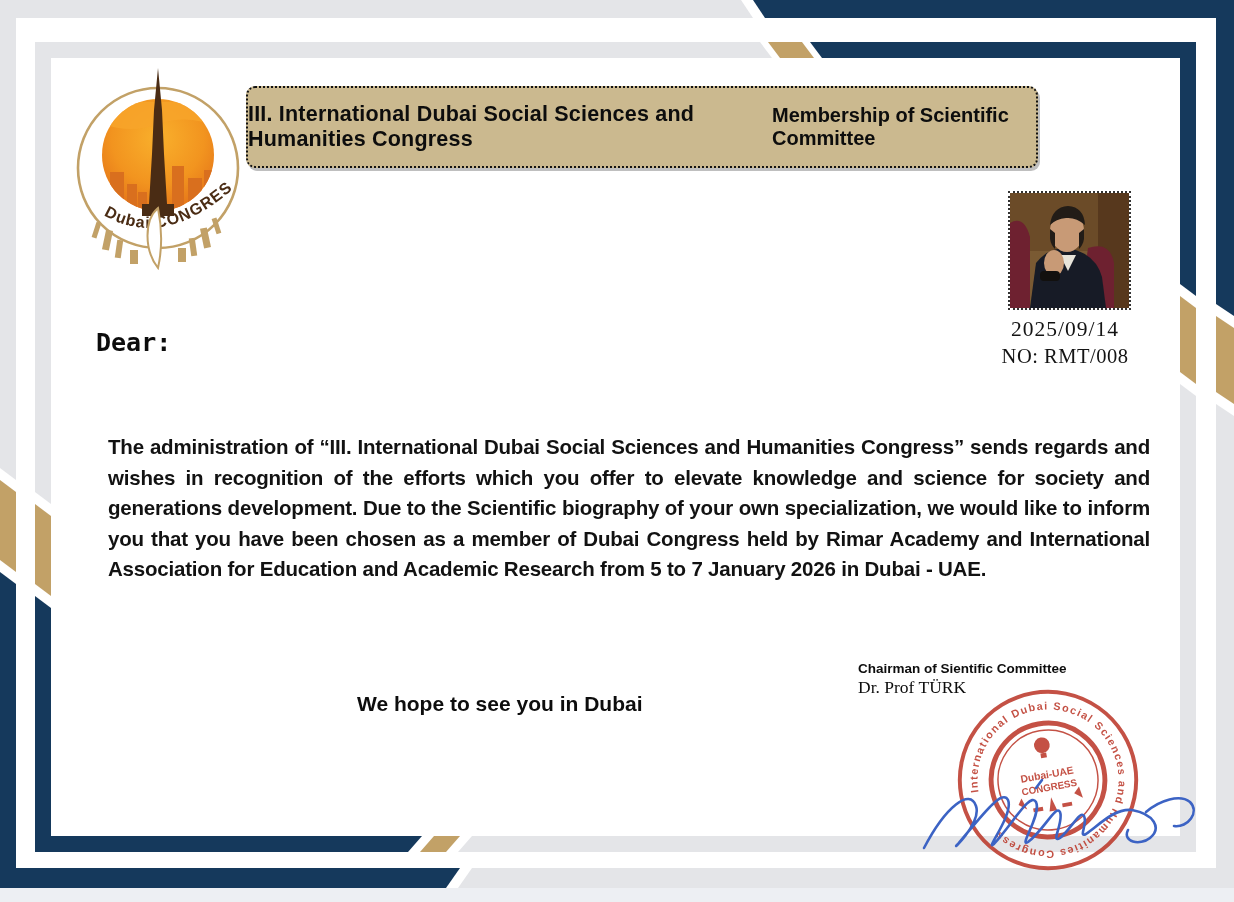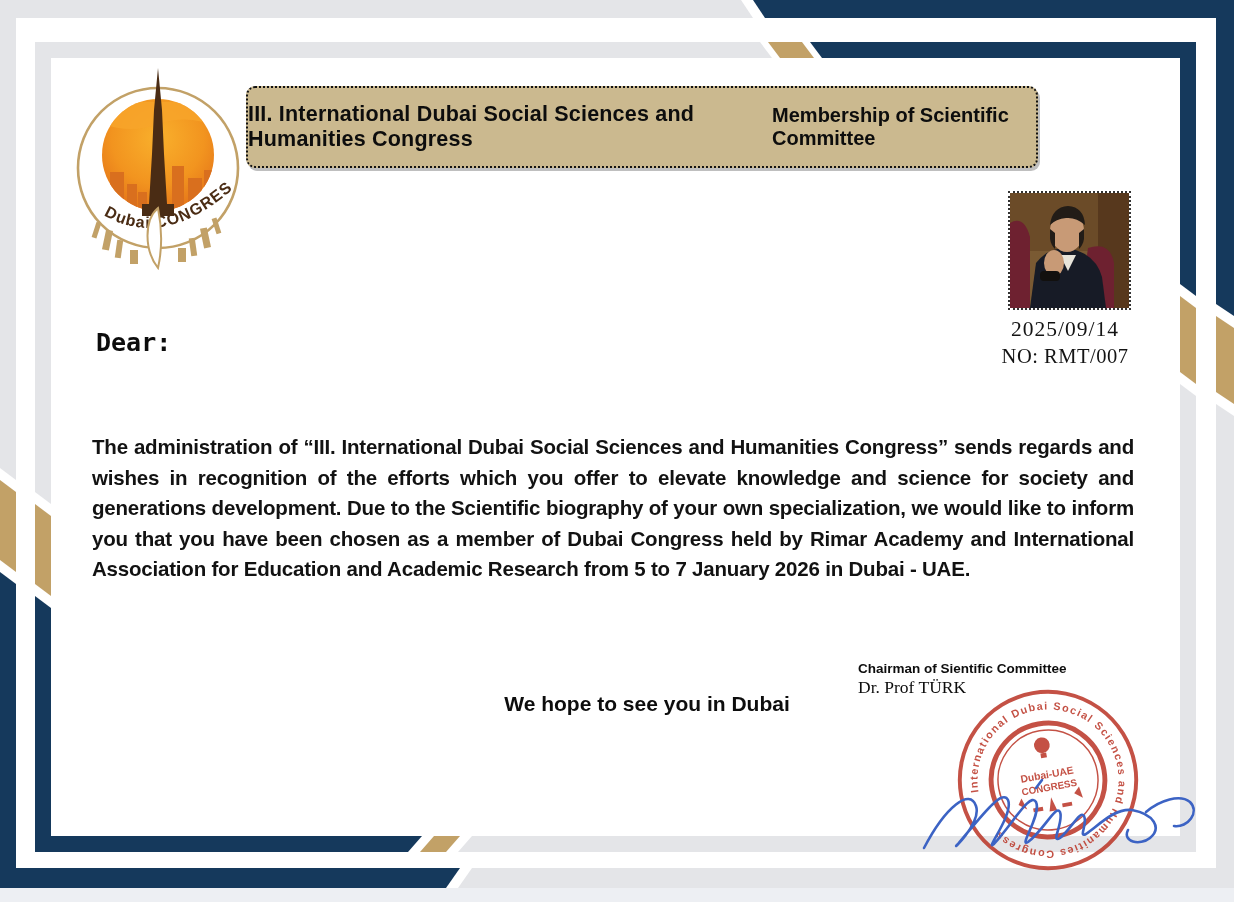--- a/index.html
+++ b/index.html
@@ -47,35 +47,35 @@
   
   .dear-row{
     position:absolute;left:96px;top:328px;display:flex;align-items:baseline;
     font-family:"DejaVu Sans Mono","Liberation Mono",monospace;font-weight:bold;color:#0c0c0c;
   }
   .dear-row .dear{font-size:25px;}
   .dear-row .name{font-size:26px;letter-spacing:-1px;}
 
   
   .para{
-    position:absolute;left:92px;width:1042px;
+    position:absolute;left:108px;width:1042px;
     font-size:20.5px;font-weight:bold;color:#121212;line-height:30.5px;
     text-align:justify;letter-spacing:-0.2px;margin-top:35px;
   }
   .para1{top:397px;}
   .para2{top:611px;}
 
   
   .chairman{position:absolute;left:858px;top:661px;width:255px;text-align:left;color:#0d0d0d;}
   .chairman .title{font-size:13.5px;font-weight:bold;}
   .chairman .cname{font-size:17.5px;font-family:"Liberation Serif",serif;margin-top:1px;}
 
   
   .hope{
-    position:absolute;left:347px;top:692px;width:600px;text-align:center;
+    position:absolute;left:357px;top:692px;width:600px;
     font-size:21px;font-weight:bold;color:#0d0d0d;
   }
 
   
   .stamp{position:absolute;left:950px;top:682px;width:196px;height:196px;opacity:0.88;}
   .signature{position:absolute;left:918px;top:748px;width:290px;height:110px;}
 </style>
 </head>
 <body>
 
@@ -179,21 +179,21 @@
         <path d="M40,32 Q42,14 58,13 Q74,14 75,32 Q66,24 56,25 Q46,26 40,32 Z" fill="#221c17"></path>
         <path d="M40,36 L40,46 Q41,52 45,56 L45,40 Z" fill="#221c17"></path>
         <path d="M74,36 L74,46 Q73,52 69,56 L69,40 Z" fill="#221c17"></path>
         <ellipse cx="44" cy="70" rx="10" ry="13" fill="#c89a76"></ellipse>
         <rect x="30" y="78" width="20" height="10" rx="4" fill="#12100e"></rect>
       </svg>
     </div>
 
     <div class="meta">
       <div class="date">2025/09/14</div>
-      <div class="no">NO: RMT/007</div>
+      <div class="no">NO: RMT/008</div>
     </div>
 
     <div class="dear-row">
       <span class="dear">Dear:</span>
     </div>
 
     <p class="para para1">The administration of “III. International Dubai Social Sciences and Humanities Congress” sends regards and wishes in recognition of the efforts which you offer to elevate knowledge and science for society and generations development. Due to the Scientific biography of your own specialization, we would like to inform you that you have been chosen as a member of Dubai Congress held by Rimar Academy and International Association for Education and Academic Research from 5 to 7 January 2026 in Dubai - UAE.</p>
 
     <div class="chairman">
       <div class="title">Chairman of Sientific Committee</div>

